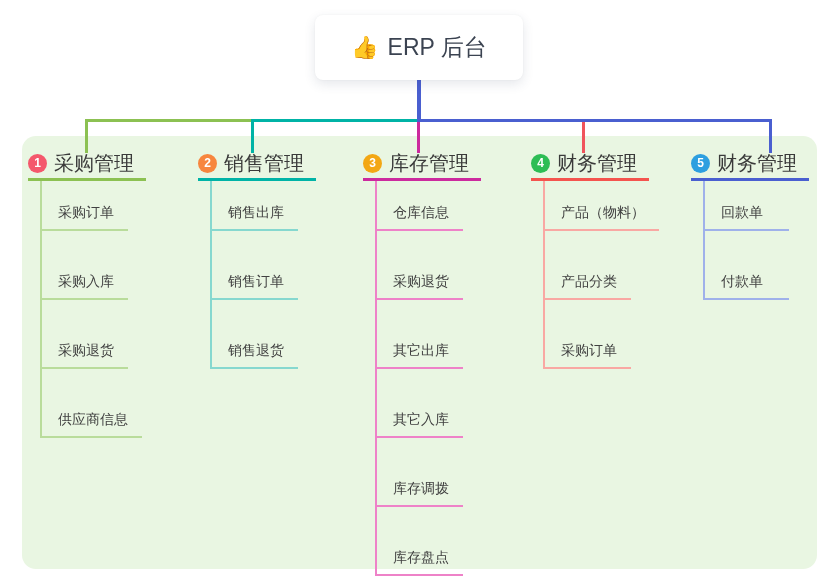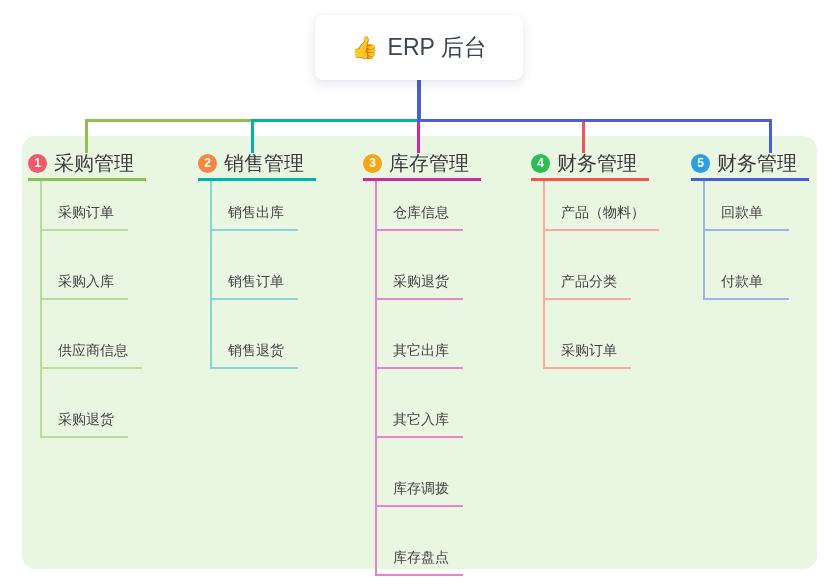--- a/index.html
+++ b/index.html
@@ -76,24 +76,24 @@
       <span class="branch-label">采购管理</span>
     </div>
     <ul class="child-list">
           <li>
             <span>采购订单</span>
           </li>
           <li>
             <span>采购入库</span>
           </li>
           <li>
-            <span>供应商信息</span>
+            <span>采购退货</span>
           </li>
           <li>
-            <span>采购退货</span>
+            <span>供应商信息</span>
           </li>
         </ul>
   </div>
 
   <div class="branch" style="left: 198px; --accent: #00b3a6; --soft: #86d8cf; --badge: #f7863e;">
     <div class="branch-header">
       <span class="badge">2</span>
       <span class="branch-label">销售管理</span>
     </div>
     <ul class="child-list">

